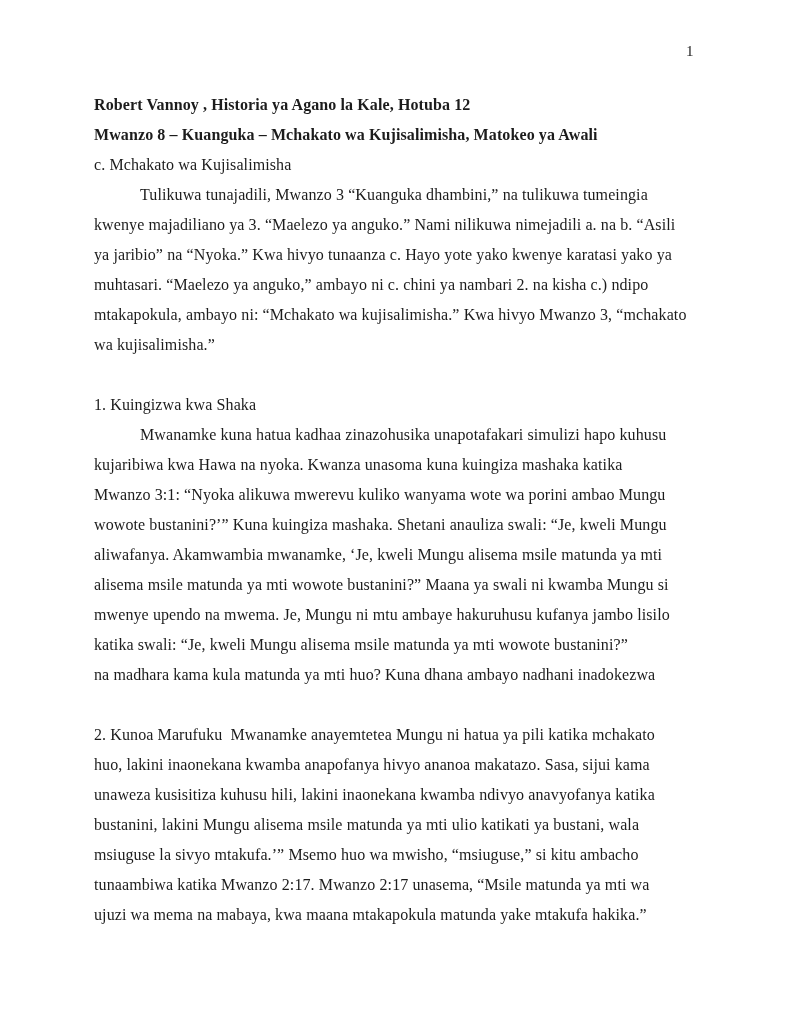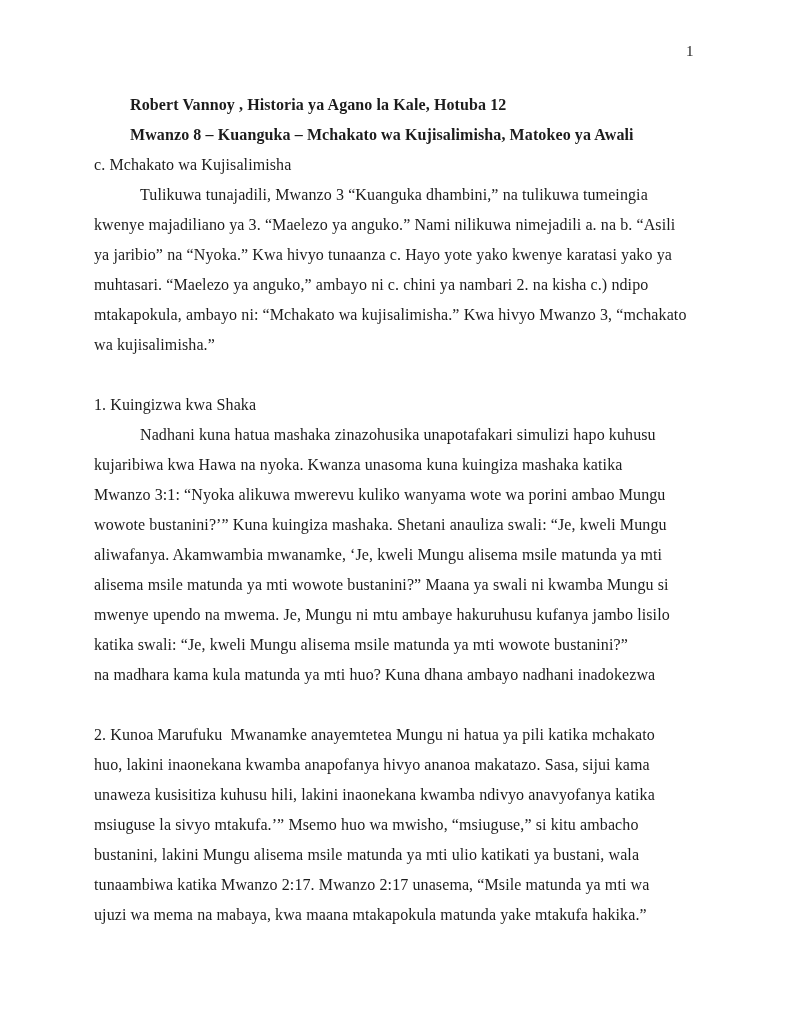--- a/index.html
+++ b/index.html
@@ -33,21 +33,20 @@
   .line {
     white-space: pre;
     font-size: 16px;
     line-height: 30px;
     height: 30px;
     letter-spacing: 0.1px;
   }
   .block.title .line,
   .block.subtitle .line {
     font-weight: bold;
-    margin-left: 36px;
   }
   .block.spacer {
     height: 30px;
   }
   .line.indent {
     text-indent: 46px;
   }
 </style>
 </head>
 <body>
@@ -68,34 +67,34 @@
         <div class="line">ya jaribio” na “Nyoka.” Kwa hivyo tunaanza c. Hayo yote yako kwenye karatasi yako ya</div>
         <div class="line">muhtasari. “Maelezo ya anguko,” ambayo ni c. chini ya nambari 2. na kisha c.) ndipo</div>
         <div class="line">mtakapokula, ambayo ni: “Mchakato wa kujisalimisha.” Kwa hivyo Mwanzo 3, “mchakato</div>
         <div class="line">wa kujisalimisha.”</div>
       </div>
       <div class="block spacer"></div>
       <div class="block heading">
         <div class="line">1. Kuingizwa kwa Shaka</div>
       </div>
       <div class="block paragraph">
-        <div class="line indent">Nadhani kuna hatua mashaka zinazohusika unapotafakari simulizi hapo kuhusu</div>
+        <div class="line indent">Mwanamke kuna hatua kadhaa zinazohusika unapotafakari simulizi hapo kuhusu</div>
         <div class="line">kujaribiwa kwa Hawa na nyoka. Kwanza unasoma kuna kuingiza mashaka katika</div>
         <div class="line">Mwanzo 3:1: “Nyoka alikuwa mwerevu kuliko wanyama wote wa porini ambao Mungu</div>
         <div class="line">wowote bustanini?’” Kuna kuingiza mashaka. Shetani anauliza swali: “Je, kweli Mungu</div>
         <div class="line">aliwafanya. Akamwambia mwanamke, ‘Je, kweli Mungu alisema msile matunda ya mti</div>
         <div class="line">alisema msile matunda ya mti wowote bustanini?” Maana ya swali ni kwamba Mungu si</div>
         <div class="line">mwenye upendo na mwema. Je, Mungu ni mtu ambaye hakuruhusu kufanya jambo lisilo</div>
         <div class="line">katika swali: “Je, kweli Mungu alisema msile matunda ya mti wowote bustanini?”</div>
         <div class="line">na madhara kama kula matunda ya mti huo? Kuna dhana ambayo nadhani inadokezwa</div>
       </div>
       <div class="block spacer"></div>
       <div class="block paragraph">
         <div class="line">2. Kunoa Marufuku  Mwanamke anayemtetea Mungu ni hatua ya pili katika mchakato</div>
         <div class="line">huo, lakini inaonekana kwamba anapofanya hivyo ananoa makatazo. Sasa, sijui kama</div>
         <div class="line">unaweza kusisitiza kuhusu hili, lakini inaonekana kwamba ndivyo anavyofanya katika</div>
+        <div class="line">bustanini, lakini Mungu alisema msile matunda ya mti ulio katikati ya bustani, wala</div>
         <div class="line">msiuguse la sivyo mtakufa.’” Msemo huo wa mwisho, “msiuguse,” si kitu ambacho</div>
-        <div class="line">bustanini, lakini Mungu alisema msile matunda ya mti ulio katikati ya bustani, wala</div>
         <div class="line">tunaambiwa katika Mwanzo 2:17. Mwanzo 2:17 unasema, “Msile matunda ya mti wa</div>
         <div class="line">ujuzi wa mema na mabaya, kwa maana mtakapokula matunda yake mtakufa hakika.”</div>
       </div>
     </div>
 </div>
 
 </body></html>

